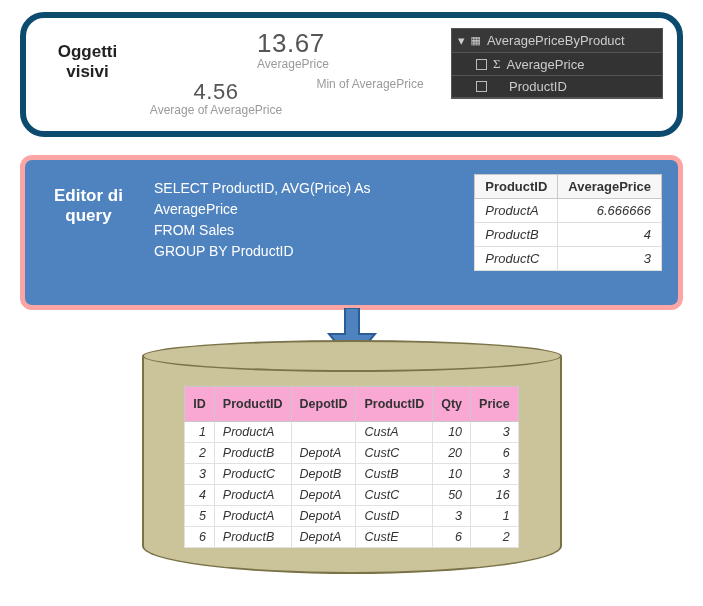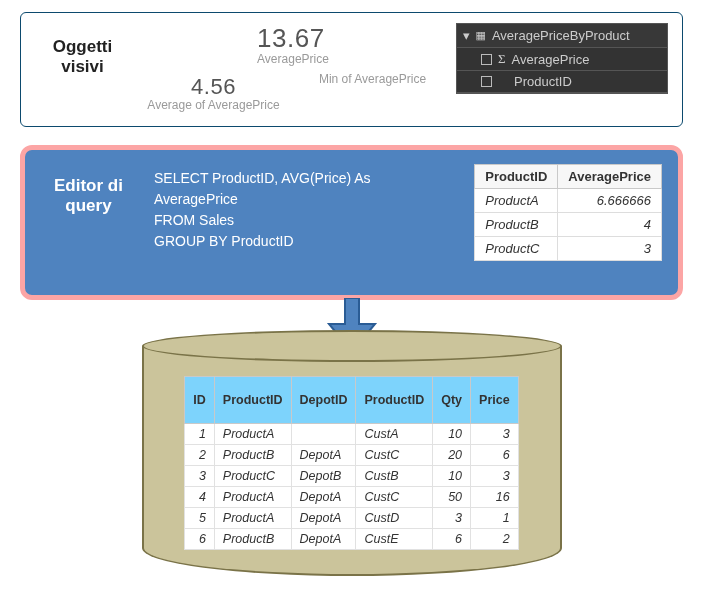--- a/index.html
+++ b/index.html
@@ -7,22 +7,22 @@
     width: 703px;
     height: 606px;
     background: #fff;
     font-family: "Segoe UI", Arial, sans-serif;
     position: relative;
     padding: 12px 20px;
   }
 
   
   .visuals-panel {
-    border: 1px solid #0c4a6e;
-    border-radius: 6px;
+    border: 6px solid #0c4a6e;
+    border-radius: 24px;
     padding: 10px 14px 14px 14px;
     display: flex;
     align-items: flex-start;
     gap: 4px;
   }
   .visuals-label {
     font-weight: 700;
     font-size: 17px;
     color: #222;
     width: 95px;
@@ -142,24 +142,24 @@
     position:relative;
     background:#fff;
     border:1px solid #b9b9b9;
     color:#333;
     font-size:12.5px;
     border-collapse:collapse;
     margin: 0 auto;
   }
   .db-table th {
     text-align:left;
-    padding:16px 8px;
+    padding:10px 8px;
     font-weight:600;
     border:1px solid #c9c9c9;
-    background:#7dd3fc;
+    background:#f9a8d4;
   }
   .db-table td {
     padding:3px 8px;
     border:1px solid #e1e1e1;
     font-style:italic;
   }
   .db-table td.num, .db-table th.num { text-align:right; }
   .db-table td.idx { text-align:right; font-style:italic;}
 </style>
 </head>

